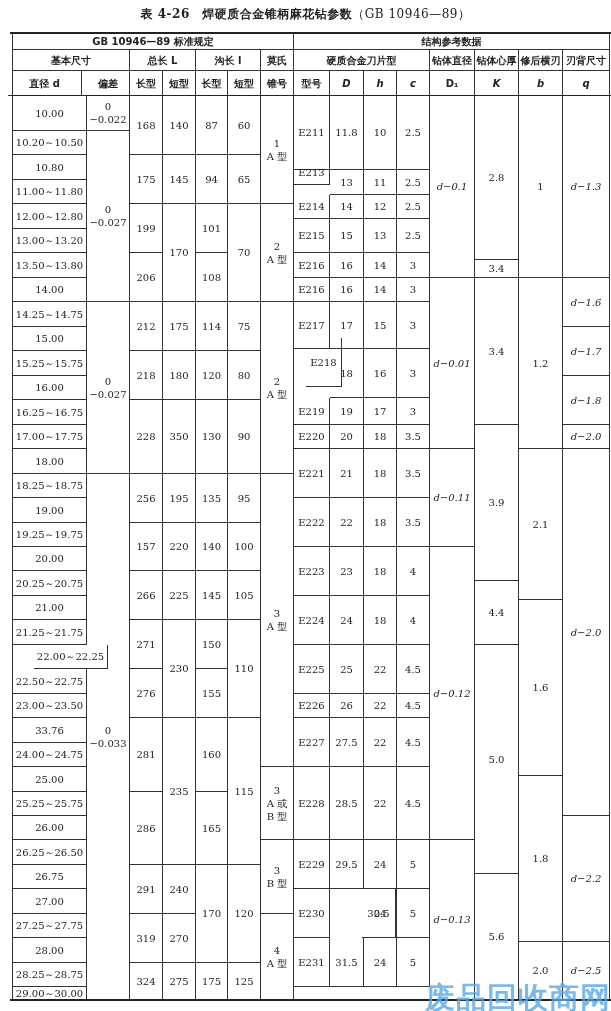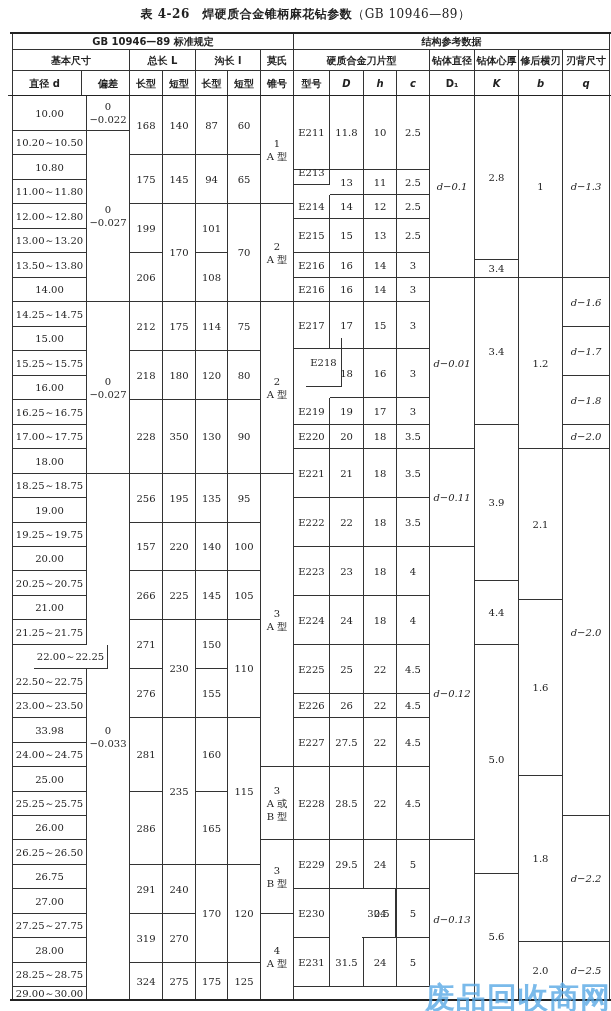--- a/index.html
+++ b/index.html
@@ -62,21 +62,21 @@
     <div class="cell" style="left: 13px; top: 474px; width: 74px; height: 24px;">18.25～18.75</div>
     <div class="cell" style="left: 13px; top: 498px; width: 74px; height: 25px;">19.00</div>
     <div class="cell" style="left: 13px; top: 523px; width: 74px; height: 24px;">19.25～19.75</div>
     <div class="cell" style="left: 13px; top: 547px; width: 74px; height: 24px;">20.00</div>
     <div class="cell" style="left: 13px; top: 571px; width: 74px; height: 25px;">20.25～20.75</div>
     <div class="cell" style="left: 13px; top: 596px; width: 74px; height: 24px;">21.00</div>
     <div class="cell" style="left: 13px; top: 620px; width: 74px; height: 25px;">21.25～21.75</div>
     <div class="cell" style="left: 13px; top: 645px; width: 74px; height: 24px; margin-left: 21px;">22.00～22.25</div>
     <div class="cell" style="left: 13px; top: 669px; width: 74px; height: 25px;">22.50～22.75</div>
     <div class="cell" style="left: 13px; top: 694px; width: 74px; height: 24px;">23.00～23.50</div>
-    <div class="cell" style="left: 13px; top: 718px; width: 74px; height: 25px;">33.98</div>
+    <div class="cell" style="left: 13px; top: 718px; width: 74px; height: 25px;">33.76</div>
     <div class="cell" style="left: 13px; top: 743px; width: 74px; height: 24px;">24.00～24.75</div>
     <div class="cell" style="left: 13px; top: 767px; width: 74px; height: 25px;">25.00</div>
     <div class="cell" style="left: 13px; top: 792px; width: 74px; height: 24px;">25.25～25.75</div>
     <div class="cell" style="left: 13px; top: 816px; width: 74px; height: 24px;">26.00</div>
     <div class="cell" style="left: 13px; top: 840px; width: 74px; height: 25px;">26.25～26.50</div>
     <div class="cell" style="left: 13px; top: 865px; width: 74px; height: 24px;">26.75</div>
     <div class="cell" style="left: 13px; top: 889px; width: 74px; height: 25px;">27.00</div>
     <div class="cell" style="left: 13px; top: 914px; width: 74px; height: 24px;">27.25～27.75</div>
     <div class="cell" style="left: 13px; top: 938px; width: 74px; height: 25px;">28.00</div>
     <div class="cell" style="left: 13px; top: 963px; width: 74px; height: 24px;">28.25～28.75</div>

